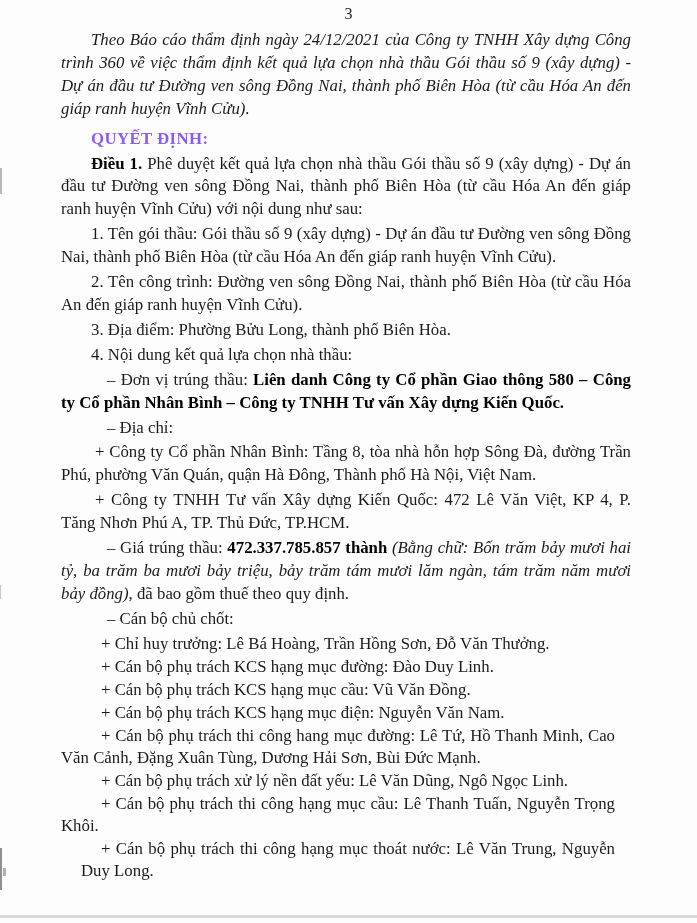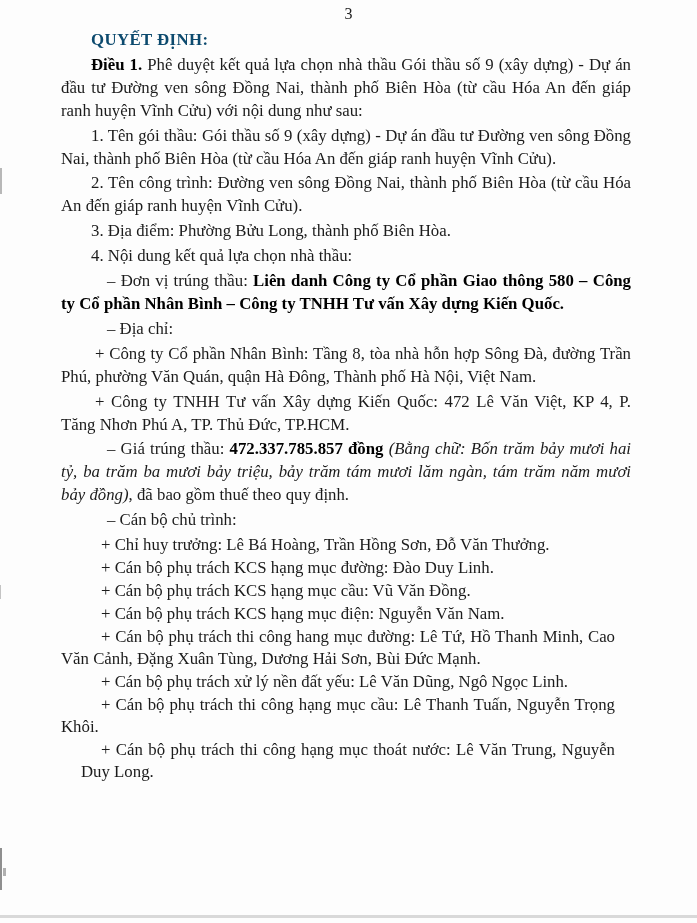--- a/index.html
+++ b/index.html
@@ -24,21 +24,21 @@
     line-height:22.9px;
     text-align:justify;
     text-indent:30px;
   }
   .intro{font-style:italic;margin-bottom:7px !important;}
   .heading{
     margin:5px 0 8px 0;
     text-align:center;
     font-size:18px;font-weight:bold;
     letter-spacing:.4px;
-    color:#0c4a6e;
+    color:#8b5cf6;
   }
   p.dash{text-indent:46px;}
   p.plus{text-indent:34px;}
   .staff p{
     line-height:22px;
     margin:0 16px 1px 0;
     text-indent:40px;
   }
   .staff p.last{margin-left:20px;text-indent:20px;}
   b{font-weight:bold;color:#000000;}
@@ -56,40 +56,41 @@
 </style>
 </head>
 <body>
 
 <div class="page">
 
   <div class="pageno">3</div>
 
   <div class="content">
 
+    <p class="intro">Theo Báo cáo thẩm định ngày 24/12/2021 của Công ty TNHH Xây dựng Công trình 360 về việc thẩm định kết quả lựa chọn nhà thầu Gói thầu số 9 (xây dựng) - Dự án đầu tư Đường ven sông Đồng Nai, thành phố Biên Hòa (từ cầu Hóa An đến giáp ranh huyện Vĩnh Cửu).</p>
 
     <p class="heading">QUYẾT ĐỊNH:</p>
 
     <p><b>Điều 1.</b><span> Phê duyệt kết quả lựa chọn nhà thầu Gói thầu số 9 (xây dựng) - Dự án đầu tư Đường ven sông Đồng Nai, thành phố Biên Hòa (từ cầu Hóa An đến giáp ranh huyện Vĩnh Cửu) với nội dung như sau:</span></p>
 
     <p>1. Tên gói thầu: Gói thầu số 9 (xây dựng) - Dự án đầu tư Đường ven sông Đồng Nai, thành phố Biên Hòa (từ cầu Hóa An đến giáp ranh huyện Vĩnh Cửu).</p>
     <p>2. Tên công trình: Đường ven sông Đồng Nai, thành phố Biên Hòa (từ cầu Hóa An đến giáp ranh huyện Vĩnh Cửu).</p>
     <p>3. Địa điểm: Phường Bửu Long, thành phố Biên Hòa.</p>
     <p>4. Nội dung kết quả lựa chọn nhà thầu:</p>
 
     <p class="dash"><span>– Đơn vị trúng thầu: </span><b>Liên danh Công ty Cổ phần Giao thông 580 – Công ty Cổ phần Nhân Bình – Công ty TNHH Tư vấn Xây dựng Kiến Quốc.</b></p>
 
     <p class="dash">– Địa chỉ:</p>
 
     <p class="plus">+ Công ty Cổ phần Nhân Bình: Tầng 8, tòa nhà hỗn hợp Sông Đà, đường Trần Phú, phường Văn Quán, quận Hà Đông, Thành phố Hà Nội, Việt Nam.</p>
     <p class="plus">+ Công ty TNHH Tư vấn Xây dựng Kiến Quốc: 472 Lê Văn Việt, KP 4, P. Tăng Nhơn Phú A, TP. Thủ Đức, TP.HCM.</p>
 
-    <p class="dash"><span>– Giá trúng thầu: </span><b>472.337.785.857 đồng</b><i> (Bằng chữ: Bốn trăm bảy mươi hai tỷ, ba trăm ba mươi bảy triệu, bảy trăm tám mươi lăm ngàn, tám trăm năm mươi bảy đồng)</i><span>, đã bao gồm thuế theo quy định.</span></p>
+    <p class="dash"><span>– Giá trúng thầu: </span><b>472.337.785.857 thành</b><i> (Bằng chữ: Bốn trăm bảy mươi hai tỷ, ba trăm ba mươi bảy triệu, bảy trăm tám mươi lăm ngàn, tám trăm năm mươi bảy đồng)</i><span>, đã bao gồm thuế theo quy định.</span></p>
 
-    <p class="dash">– Cán bộ chủ trình:</p>
+    <p class="dash">– Cán bộ chủ chốt:</p>
 
     <div class="staff">
       <p>+ Chỉ huy trưởng: Lê Bá Hoàng, Trần Hồng Sơn, Đỗ Văn Thưởng.</p>
       <p>+ Cán bộ phụ trách KCS hạng mục đường: Đào Duy Linh.</p>
       <p>+ Cán bộ phụ trách KCS hạng mục cầu: Vũ Văn Đồng.</p>
       <p>+ Cán bộ phụ trách KCS hạng mục điện: Nguyễn Văn Nam.</p>
       <p>+ Cán bộ phụ trách thi công hang mục đường: Lê Tứ, Hồ Thanh Minh, Cao Văn Cảnh, Đặng Xuân Tùng, Dương Hải Sơn, Bùi Đức Mạnh.</p>
       <p>+ Cán bộ phụ trách xử lý nền đất yếu: Lê Văn Dũng, Ngô Ngọc Linh.</p>
       <p>+ Cán bộ phụ trách thi công hạng mục cầu: Lê Thanh Tuấn, Nguyễn Trọng Khôi.</p>
       <p class="last">+ Cán bộ phụ trách thi công hạng mục thoát nước: Lê Văn Trung, Nguyễn Duy Long.</p>

